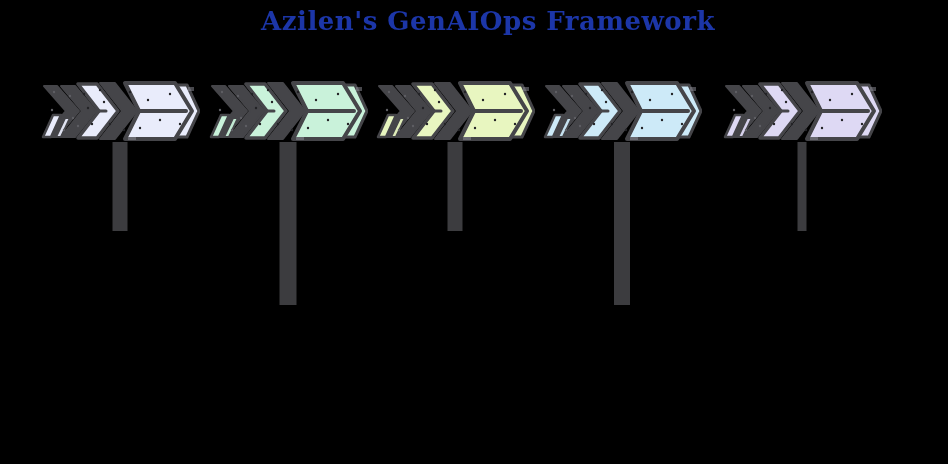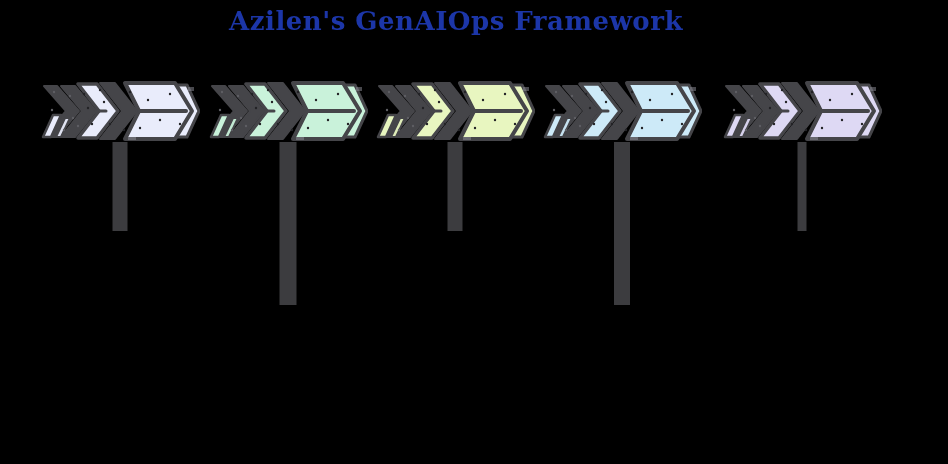--- a/index.html
+++ b/index.html
@@ -14,20 +14,21 @@
     overflow: hidden;
     background: #000;
     font-family: "DejaVu Serif", "Liberation Serif", serif;
   }
   .title-wrap {
     position: absolute;
     top: 6px;
     left: 0;
     width: 912px;
     text-align: center;
+    padding-left: 32px;
   }
   .title-wrap h1 {
     margin: 0;
     font-size: 26px;
     font-weight: 800;
     letter-spacing: 0.5px;
     color: var(--title-color, #1c36a8);
     font-family: "DejaVu Serif", "Liberation Serif", serif;
   }
   #stages { position: absolute; inset: 0; }

